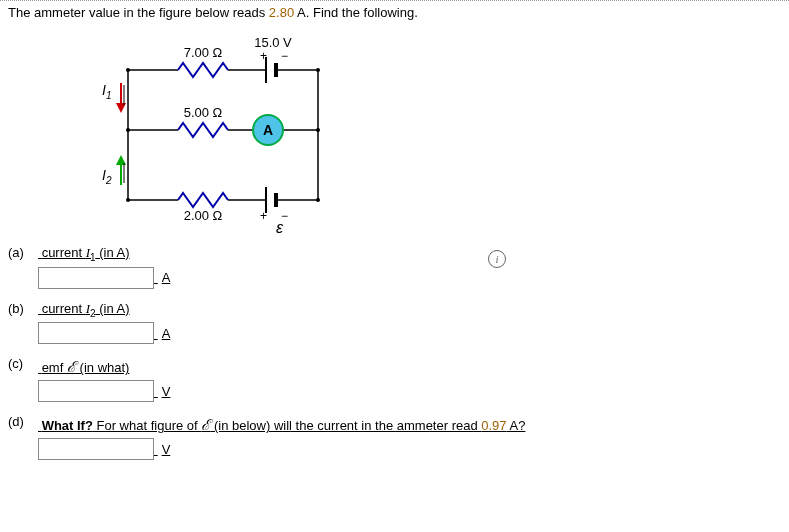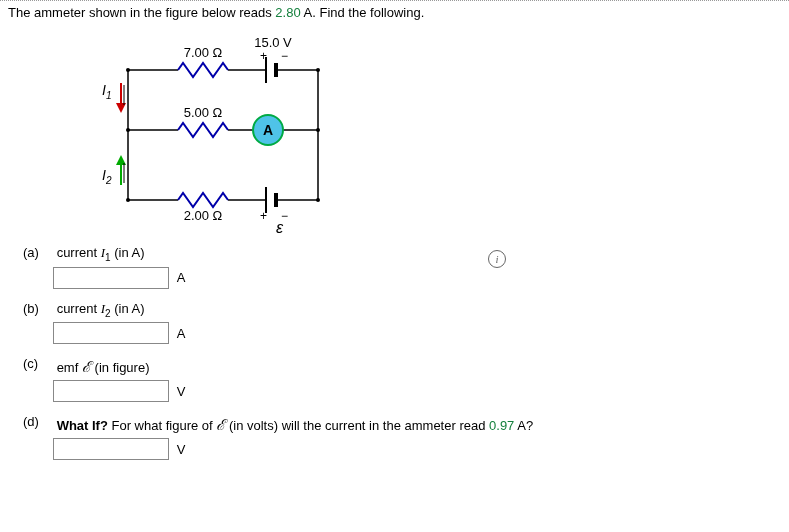--- a/index.html
+++ b/index.html
@@ -14,21 +14,21 @@
   border-top: 1px dotted #999;
   width: 100%;
 }
 .content {
   padding: 4px 8px;
 }
 .problem-text {
   margin-bottom: 15px;
 }
 .highlight {
-  color: #15803d;
+  color: #a16207;
 }
 .figure-container {
   margin: 12px 0 20px 80px;
   position: relative;
   width: 260px;
   height: 190px;
 }
 .info-icon {
   position: absolute;
   left: 480px;
@@ -38,21 +38,22 @@
   border: 1px solid #666;
   border-radius: 50%;
   font-size: 11px;
   text-align: center;
   line-height: 16px;
   color: #666;
   font-style: italic;
   font-family: serif;
 }
 .question-item {
-  margin: 12px 15px;
+  margin: 12px 0;
+  text-decoration: underline;
 }
 .question-label {
   display: inline-block;
   width: 30px;
   vertical-align: top;
 }
 .question-text {
   margin-bottom: 5px;
 }
 .sub {
@@ -89,21 +90,21 @@
 }
 </style>
 </head>
 <body>
 
 <div class="dotted-border"></div>
 
 <div class="content">
 
   <div class="problem-text">
-    <span>The ammeter shown in the figure below reads </span><span class="highlight">2.80</span><span> A. Find the following.</span>
+    <span>The ammeter value in the figure below reads </span><span class="highlight">2.80</span><span> A. Find the following.</span>
   </div>
 
   <div style="position:relative;">
     <div class="figure-container">
       <svg width="260" height="200" viewBox="0 0 260 200">
 
         <path d="M 40 35 L 90 35" stroke="#000" stroke-width="1.5" fill="none"></path>
         <path d="M 140 35 L 170 35" stroke="#000" stroke-width="1.5" fill="none"></path>
         <path d="M 200 35 L 230 35 L 230 165 L 200 165" stroke="#000" stroke-width="1.5" fill="none"></path>
         <path d="M 170 165 L 140 165" stroke="#000" stroke-width="1.5" fill="none"></path>
@@ -180,32 +181,32 @@
     </span>
     <div class="input-row">
       <input type="text" class="answer-input" style="">
       <span class="unit">A</span>
     </div>
   </div>
 
   <div class="question-item">
     <span class="question-label">(c)</span>
     <span class="question-text">
-      <span>emf </span><span class="script-E">ℰ</span><span> (in figure)</span>
+      <span>emf </span><span class="script-E">ℰ</span><span> (in what)</span>
     </span>
     <div class="input-row">
       <input type="text" class="answer-input" style="">
       <span class="unit">V</span>
     </div>
   </div>
 
   <div class="question-item">
     <span class="question-label">(d)</span>
     <span class="question-text">
-      <span class="bold">What If?</span><span> For what figure of </span><span class="script-E">ℰ</span><span> (in volts) will the current in the ammeter read </span><span class="highlight">0.97</span><span> A?</span>
+      <span class="bold">What If?</span><span> For what figure of </span><span class="script-E">ℰ</span><span> (in below) will the current in the ammeter read </span><span class="highlight">0.97</span><span> A?</span>
     </span>
     <div class="input-row">
       <input type="text" class="answer-input" style="">
       <span class="unit">V</span>
     </div>
   </div>
 
 </div>
 
 </body></html>

